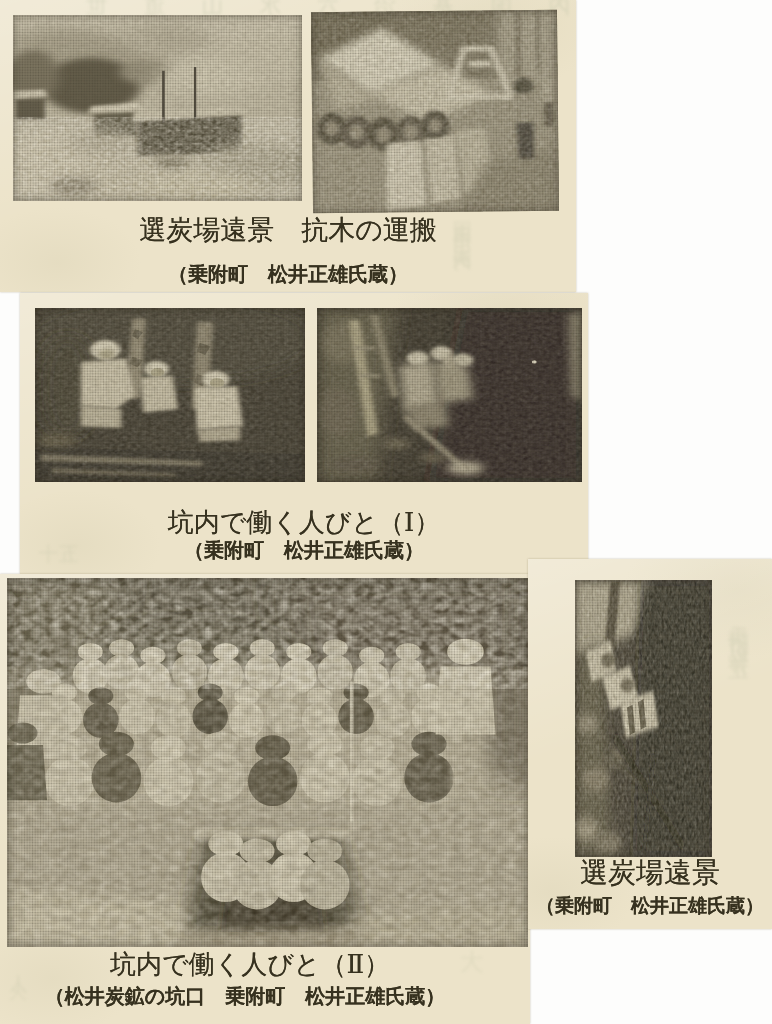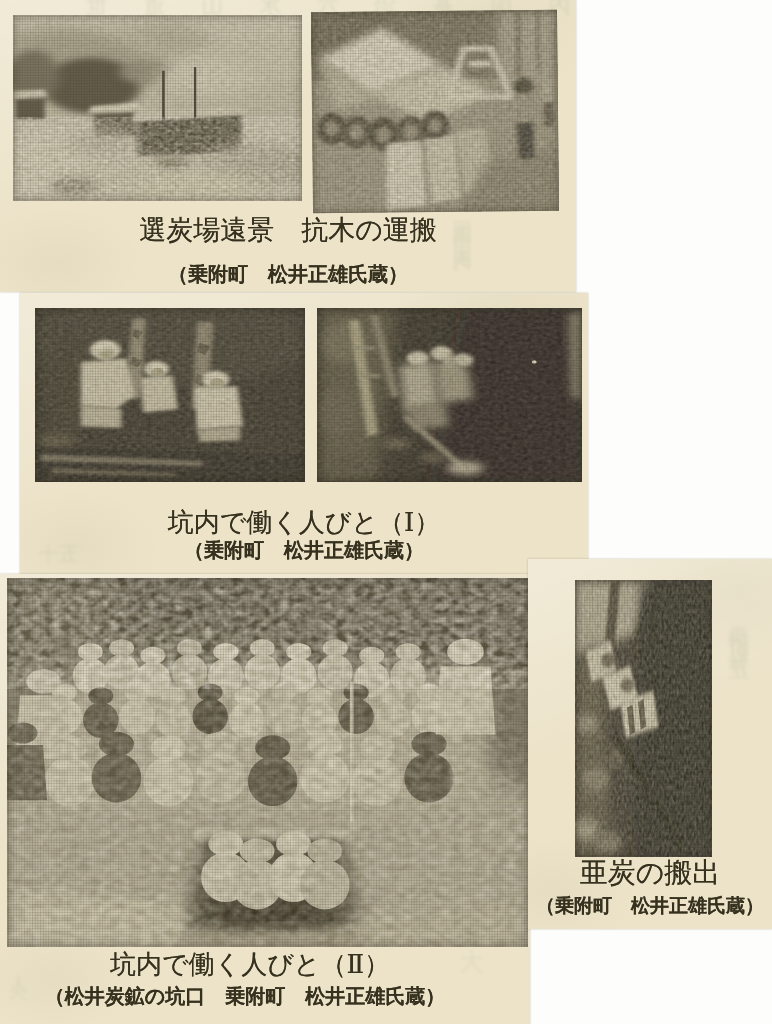--- a/index.html
+++ b/index.html
@@ -312,19 +312,19 @@
         <ellipse cx="30" cy="64" rx="6" ry="3" fill="#6b6450" filter="url(#b2)"></ellipse>
         <path d="M22,60 L64,80 L63,82 L21,62 Z" fill="#343021" filter="url(#b1)" opacity="0.8"></path>
         <path d="M30,55 L80,95 L78,98 L28,58 Z" fill="#0e0b06" filter="url(#b1)"></path>
         <path d="M59,63 L51,100 L48.5,99 L56,62 Z" fill="#191510" filter="url(#b1)"></path>
         <ellipse cx="24" cy="95" rx="10" ry="4" fill="#6e6752" filter="url(#b2)"></ellipse>
         <rect width="100" height="100" filter="url(#nw)" opacity="0.3"></rect>
         <rect width="100" height="100" filter="url(#nb)" opacity="0.4"></rect>
       </svg>
     </figure>
 
-    <p class="cap l1" style="top:299px;font-size:28px;">亜炭の搬出</p>
+    <p class="cap l1" style="top:299px;font-size:28px;">選炭場遠景</p>
     <p class="cap l2" style="top:337px;font-size:19px;">（乗附町　松井正雄氏蔵）</p>
 
     <p class="bleed v" style="left:196px;top:50px;height:230px;font-size:21px;opacity:.28;">乗附町松井正</p>
   </section>
 
 </div>
 
 </body></html>

